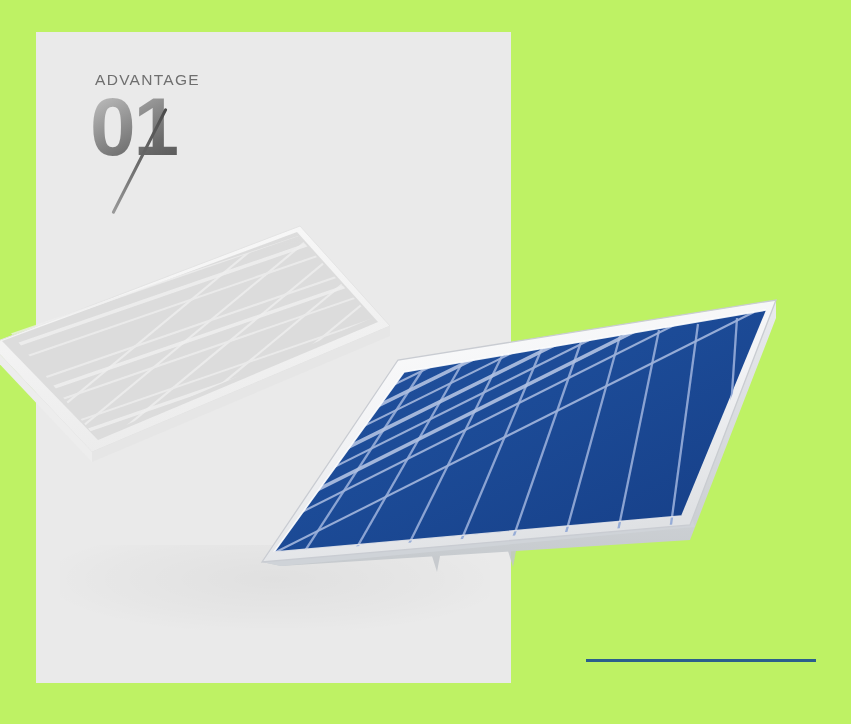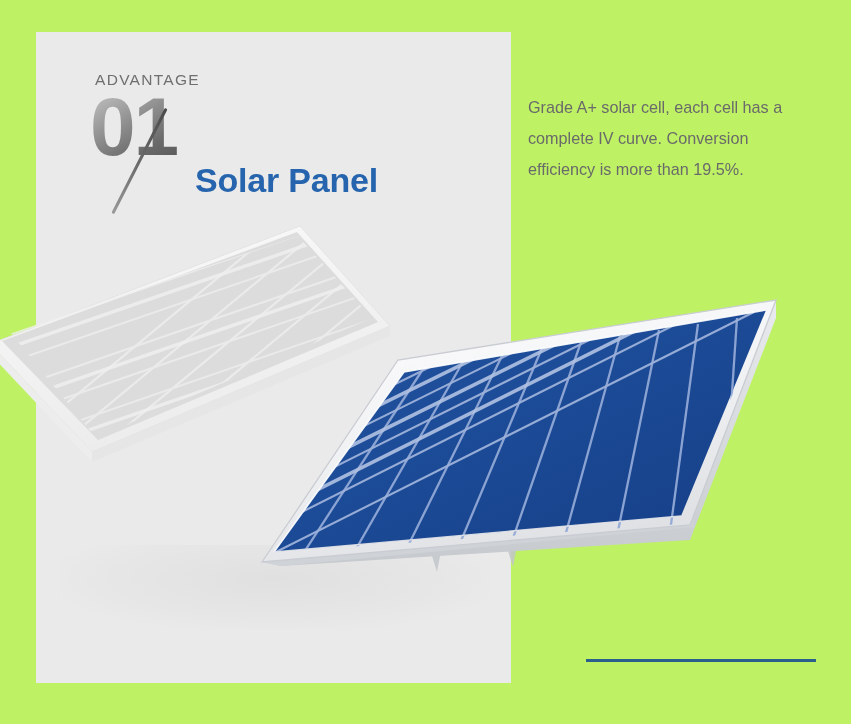--- a/index.html
+++ b/index.html
@@ -246,20 +246,18 @@
 
       <polyline points="274,552 404,372 766,310" fill="none" stroke="#ffffff" stroke-width="1.6" opacity="0.9"></polyline>
       <polyline points="274,552 681,516" fill="none" stroke="#e4e6ea" stroke-width="1.4" opacity="0.9"></polyline>
     </g>
   </svg>
 
   <div class="heading">
     <div class="advantage-label">ADVANTAGE</div>
     <div class="number-01">01</div>
     <div class="slash"></div>
-    <div class="solar-title">Solar Panel</div>
   </div>
 
-  <div class="desc">Grade A+ solar cell, each cell has a complete IV curve. Conversion efficiency is more than 19.5%.</div>
 
   <div class="blue-rule"></div>
 
 </div>
 
 </body></html>

